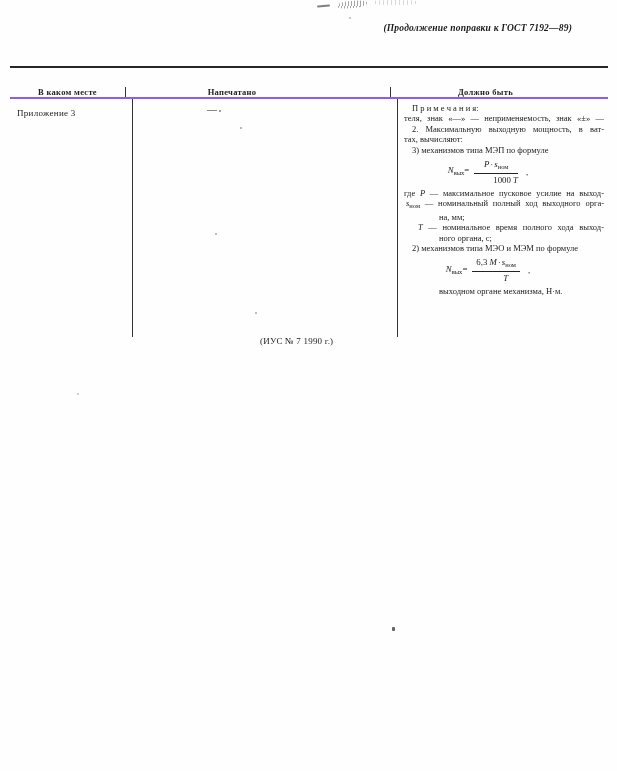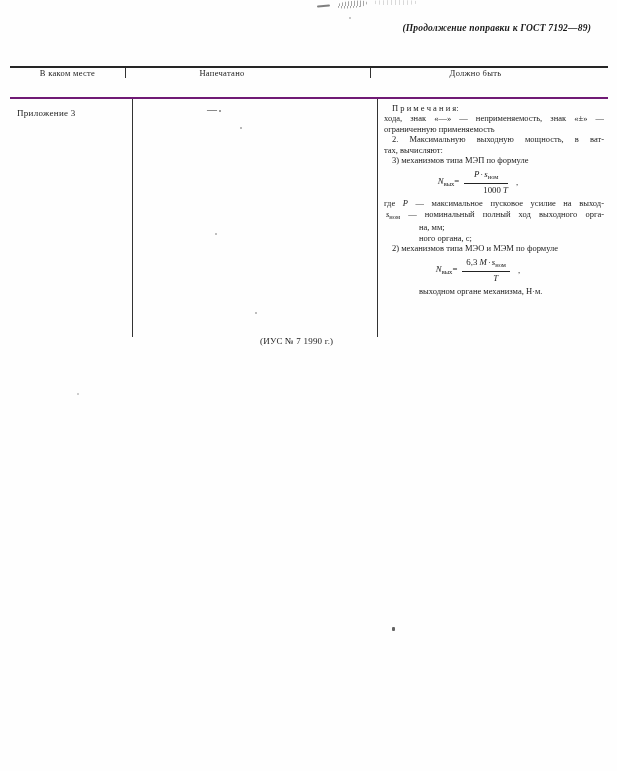--- a/index.html
+++ b/index.html
@@ -10,30 +10,30 @@
   }
   
   .smudge{position:absolute;background:#555;opacity:.75;border-radius:1px;}
   .smudge-dash{left:317px;top:5px;width:13px;height:2px;transform:rotate(-5deg);}
   .smudge-scribble{left:337px;top:1px;width:30px;height:7px;opacity:.5;border-radius:40%;
     background:repeating-linear-gradient(100deg,transparent 0 2px,#4d4d4d 2px 3px);transform:rotate(-6deg);}
   .smudge-faint{left:372px;top:0;width:46px;height:5px;opacity:.22;border-radius:40%;
     background:repeating-linear-gradient(95deg,transparent 0 3px,#555 3px 4px);}
   
   .hdr-note{
-    position:absolute;top:23px;right:26px;
+    position:absolute;top:23px;right:45px;
     font-style:italic;font-weight:600;font-size:9.5px;letter-spacing:.2px;color:#1a1a1a;
   }
   
   .gost-table{position:absolute;left:10px;top:66px;width:598px;}
   .trow{display:flex;}
-  .thead{border-top:2px solid #262626;border-bottom:2px solid #701a75;height:29px;align-items:flex-start;}
+  .thead{border-top:2px solid #262626;border-bottom:2px solid #8b5cf6;height:29px;align-items:flex-end;font-weight:bold;}
   .tbody{height:238px;align-items:stretch;}
   .c1{width:115px;flex:none;}
-  .c2{width:246px;flex:none;border-left:1px solid #333;border-right:1px solid #333;box-sizing:border-box;position:relative;}
+  .c2{width:266px;flex:none;border-left:1px solid #333;border-right:1px solid #333;box-sizing:border-box;position:relative;}
   .c3{flex:1;min-width:0;}
   .th{font-size:8.5px;text-align:center;color:#222;letter-spacing:.3px;}
   .th-col2{transform:translateX(-26px);}
   .th-col3{transform:translateX(-14px);}
   .place-cell{padding:9px 0 0 7px;font-size:9px;letter-spacing:.3px;}
   .printed-dash{position:absolute;left:74px;top:5px;font-size:10px;color:#222;}
   
   .notes{padding:4px 4px 0 6px;font-size:8.5px;line-height:10.4px;color:#1b1b1b;}
   .line{text-align:left;}
   .j{text-align:justify;text-align-last:justify;}
@@ -84,38 +84,38 @@
   </div>
   <div class="trow tbody">
     <div class="c1 place-cell">Приложение 3</div>
     <div class="c2">
       <span class="printed-dash">—</span>
       <span class="dash-dot"></span>
     </div>
     <div class="c3">
       <div class="notes">
         <div class="line ind">П р и м е ч а н и я:</div>
-        <div class="line j">хода, знак «—» — неприменяемость, знак «±» —</div>
-        <div class="line">ограниченную применяемость</div>
+        <div class="line j">теля, знак «—» — неприменяемость, знак «±» —</div>
         <div class="line ind j">2. Максимальную выходную мощность, в ват-</div>
         <div class="line">тах, вычисляют:</div>
         <div class="line ind">3) механизмов типа МЭП по формуле</div>
 
         <div class="formula">
           <span class="flhs"><i class="v">N</i><sub>вых</sub><span>=</span></span>
           <span class="frac">
             <span class="num"><i class="v">P</i><span class="dot">·</span><i class="v">s</i><sub>ном</sub></span>
             <span class="den"><span>1000</span> <i class="v">T</i></span>
           </span>
           <span class="ftail">,</span>
         </div>
 
         <div class="line j"><span>где</span> <i class="v">P</i> <span>— максимальное пусковое усилие на выход-</span></div>
         <div class="line ind2 j"><i class="v">s</i><sub>ном</sub> <span>— номинальный полный ход выходного орга-</span></div>
         <div class="line cont">на, мм;</div>
+        <div class="line ind14 j"><i class="v">T</i> <span>— номинальное время полного хода выход-</span></div>
         <div class="line cont">ного органа, с;</div>
         <div class="line ind">2) механизмов типа МЭО и МЭМ по формуле</div>
 
         <div class="formula">
           <span class="flhs"><i class="v">N</i><sub>вых</sub><span>=</span></span>
           <span class="frac">
             <span class="num"><span>6,3</span> <i class="v">M</i><span class="dot">·</span><i class="v">s</i><sub>ном</sub></span>
             <span class="den"><i class="v">T</i></span>
           </span>
           <span class="ftail">,</span>

